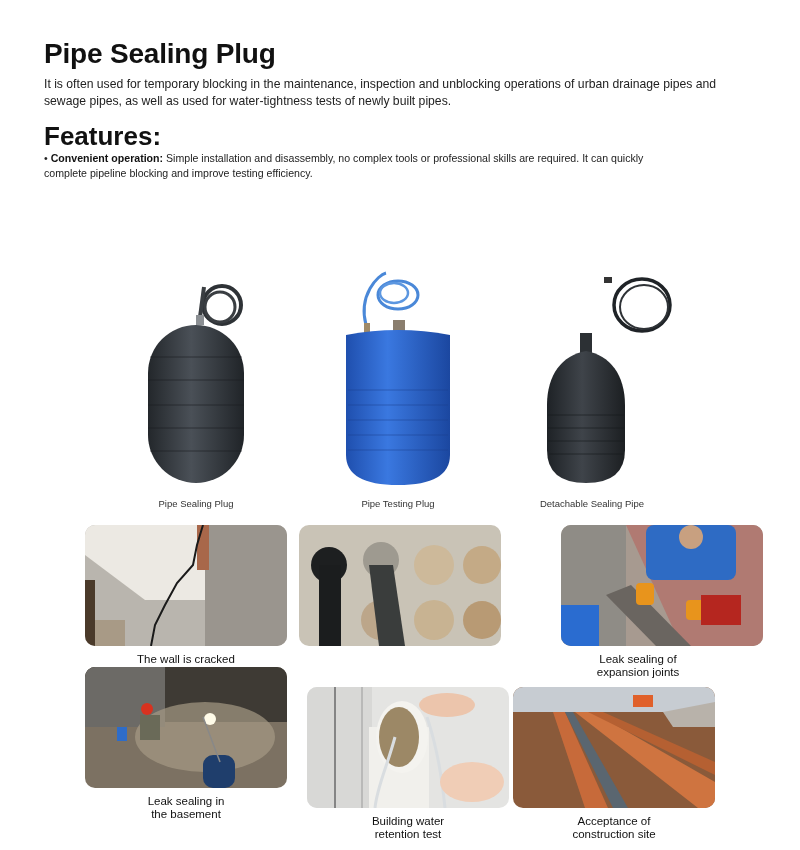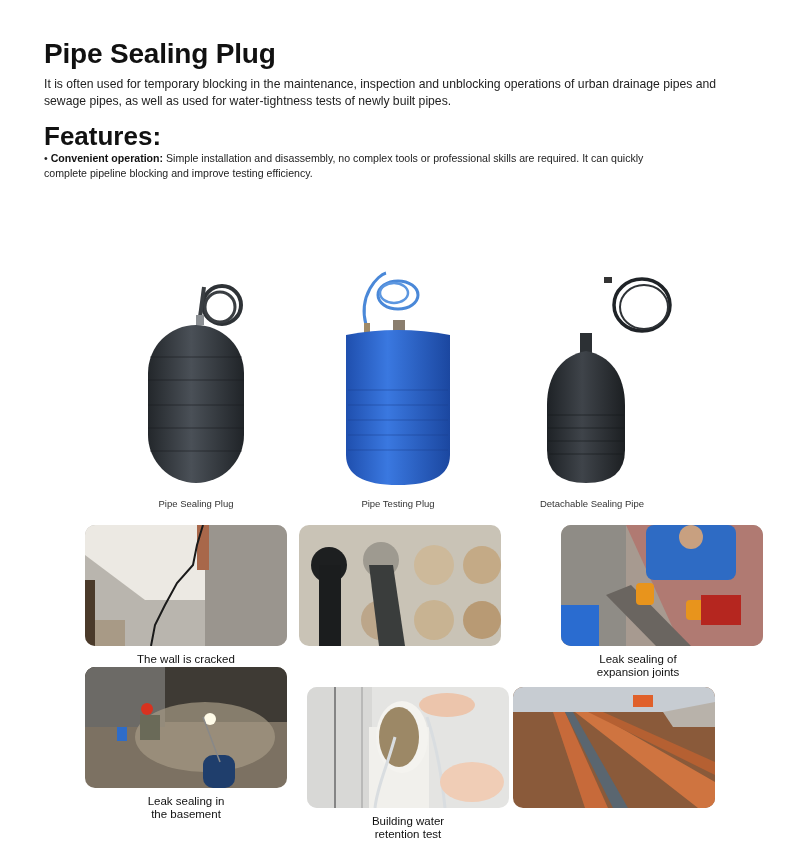--- a/index.html
+++ b/index.html
@@ -245,13 +245,15 @@
       <rect width="202" height="121" fill="#8a5a3a"></rect>
       <rect x="0" y="0" width="202" height="25" fill="#c7ccd2"></rect>
       <rect x="120" y="8" width="20" height="12" fill="#e0602a"></rect>
       <polygon points="150,25 202,15 202,40 160,40" fill="#b8b2aa"></polygon>
       <polygon points="40,25 52,25 95,121 72,121" fill="#c76a3a"></polygon>
       <polygon points="52,25 60,25 115,121 100,121" fill="#5a6670"></polygon>
       <polygon points="62,25 80,25 202,95 202,121 185,121" fill="#cf7440"></polygon>
       <polygon points="75,25 90,25 202,75 202,88" fill="#b56032"></polygon>
     </svg>
   </div>
+  <div class="caption">Acceptance of
+construction site</div>
 </div>
 
 </body></html>

